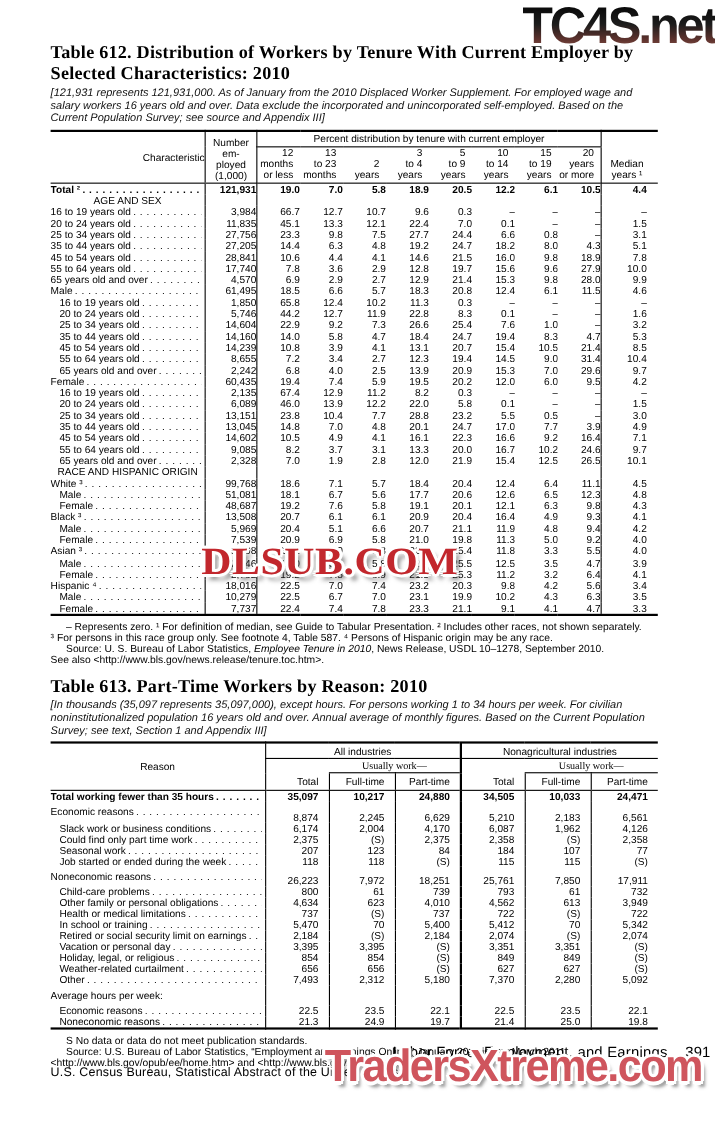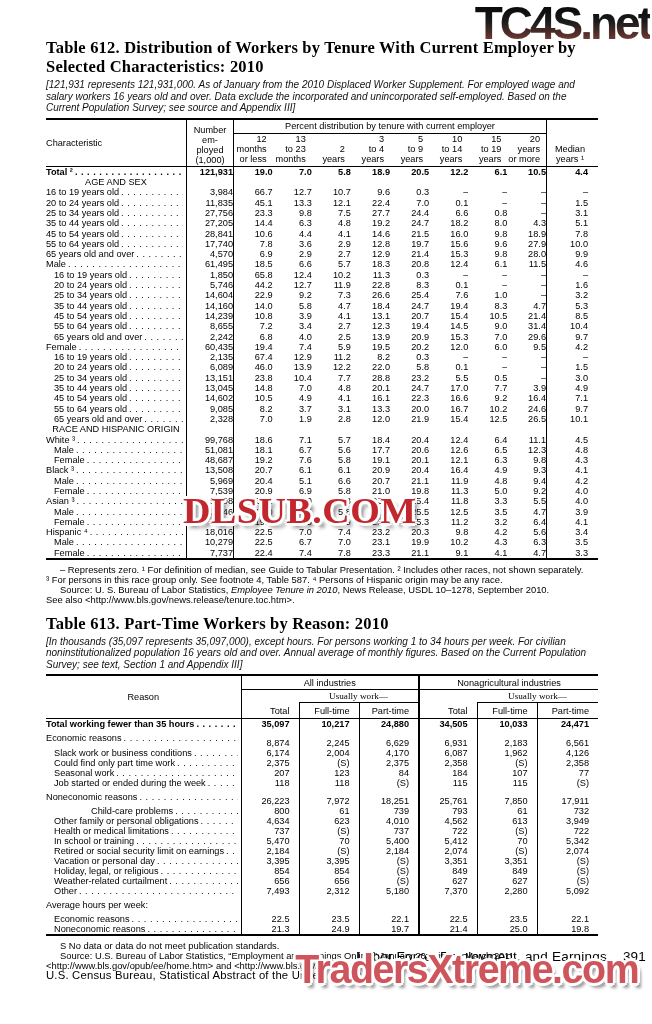--- a/index.html
+++ b/index.html
@@ -20,21 +20,21 @@
   .v{text-align:right;padding-right:6px;white-space:nowrap;}
   .stub{display:flex;align-items:baseline;overflow:hidden;padding-left:2px;}
   .stub .lbl{white-space:nowrap;}
   .leader{flex:1 1 auto;overflow:hidden;white-space:nowrap;margin:0 3px 0 2px;color:#000;}
   .leader::after{content:" . . . . . . . . . . . . . . . . . . . . . . . . . . . . . . . . . . . . . . . . . . . . ";letter-spacing:.5px;}
   .stub.section{display:block;text-align:center;padding:0;}
   tr.bold td{font-weight:bold;}
   tr.gap td{padding-top:4px;height:14.3px;}
 
   
-  .t612 th.hchar{width:140px;text-align:left;vertical-align:middle;border-bottom:1.5px solid #000;}
+  .t612 th.hchar{width:140px;text-align:right;vertical-align:middle;border-bottom:1.5px solid #000;}
   .t612 th.hnum{width:46px;border-left:1px solid #000;border-right:1px solid #000;border-bottom:1.5px solid #000;text-align:center;vertical-align:bottom;white-space:pre-line;padding-bottom:1px;}
   .t612 th.hspan{border-bottom:1px solid #000;text-align:center;height:13px;vertical-align:middle;}
   .t612 th.hmed{width:46px;border-left:1px solid #000;border-bottom:1.5px solid #000;white-space:pre-line;padding-right:5px;vertical-align:bottom;padding-bottom:2px;}
   .t612 th.hcol{width:40px;white-space:pre-line;text-align:right;padding-right:6px;vertical-align:bottom;border-bottom:1.5px solid #000;padding-bottom:2px;}
   .t612 td.c0{border-left:1px solid #000;border-right:1px solid #000;}
   .t612 td.c9{border-left:1px solid #000;padding-right:10px;}
 
   
   .t613 td{line-height:10px;height:10px;}
   .t613 th.hreason{width:195px;vertical-align:middle;border-bottom:1.5px solid #000;}
@@ -779,21 +779,21 @@
             <td class="v c5">24,471</td>
           </tr>
           <tr class="gap">
             <td class="stub">
               <span class="lbl">Economic reasons</span>
               <span class="leader"></span>
             </td>
             <td class="v c0">8,874</td>
             <td class="v c1">2,245</td>
             <td class="v c2">6,629</td>
-            <td class="v c3">6,931</td>
+            <td class="v c3">5,210</td>
             <td class="v c4">2,183</td>
             <td class="v c5">6,561</td>
           </tr>
           <tr>
             <td class="stub" style="padding-left: 8px;">
               <span class="lbl">Slack work or business conditions</span>
               <span class="leader"></span>
             </td>
             <td class="v c0">6,174</td>
             <td class="v c1">2,004</td>
@@ -844,21 +844,21 @@
               <span class="leader"></span>
             </td>
             <td class="v c0">26,223</td>
             <td class="v c1">7,972</td>
             <td class="v c2">18,251</td>
             <td class="v c3">25,761</td>
             <td class="v c4">7,850</td>
             <td class="v c5">17,911</td>
           </tr>
           <tr>
-            <td class="stub" style="padding-left: 8px; margin-left: 37px;">
+            <td class="stub" style="padding-left: 8px;">
               <span class="lbl">Child-care problems</span>
               <span class="leader"></span>
             </td>
             <td class="v c0">800</td>
             <td class="v c1">61</td>
             <td class="v c2">739</td>
             <td class="v c3">793</td>
             <td class="v c4">61</td>
             <td class="v c5">732</td>
           </tr>

